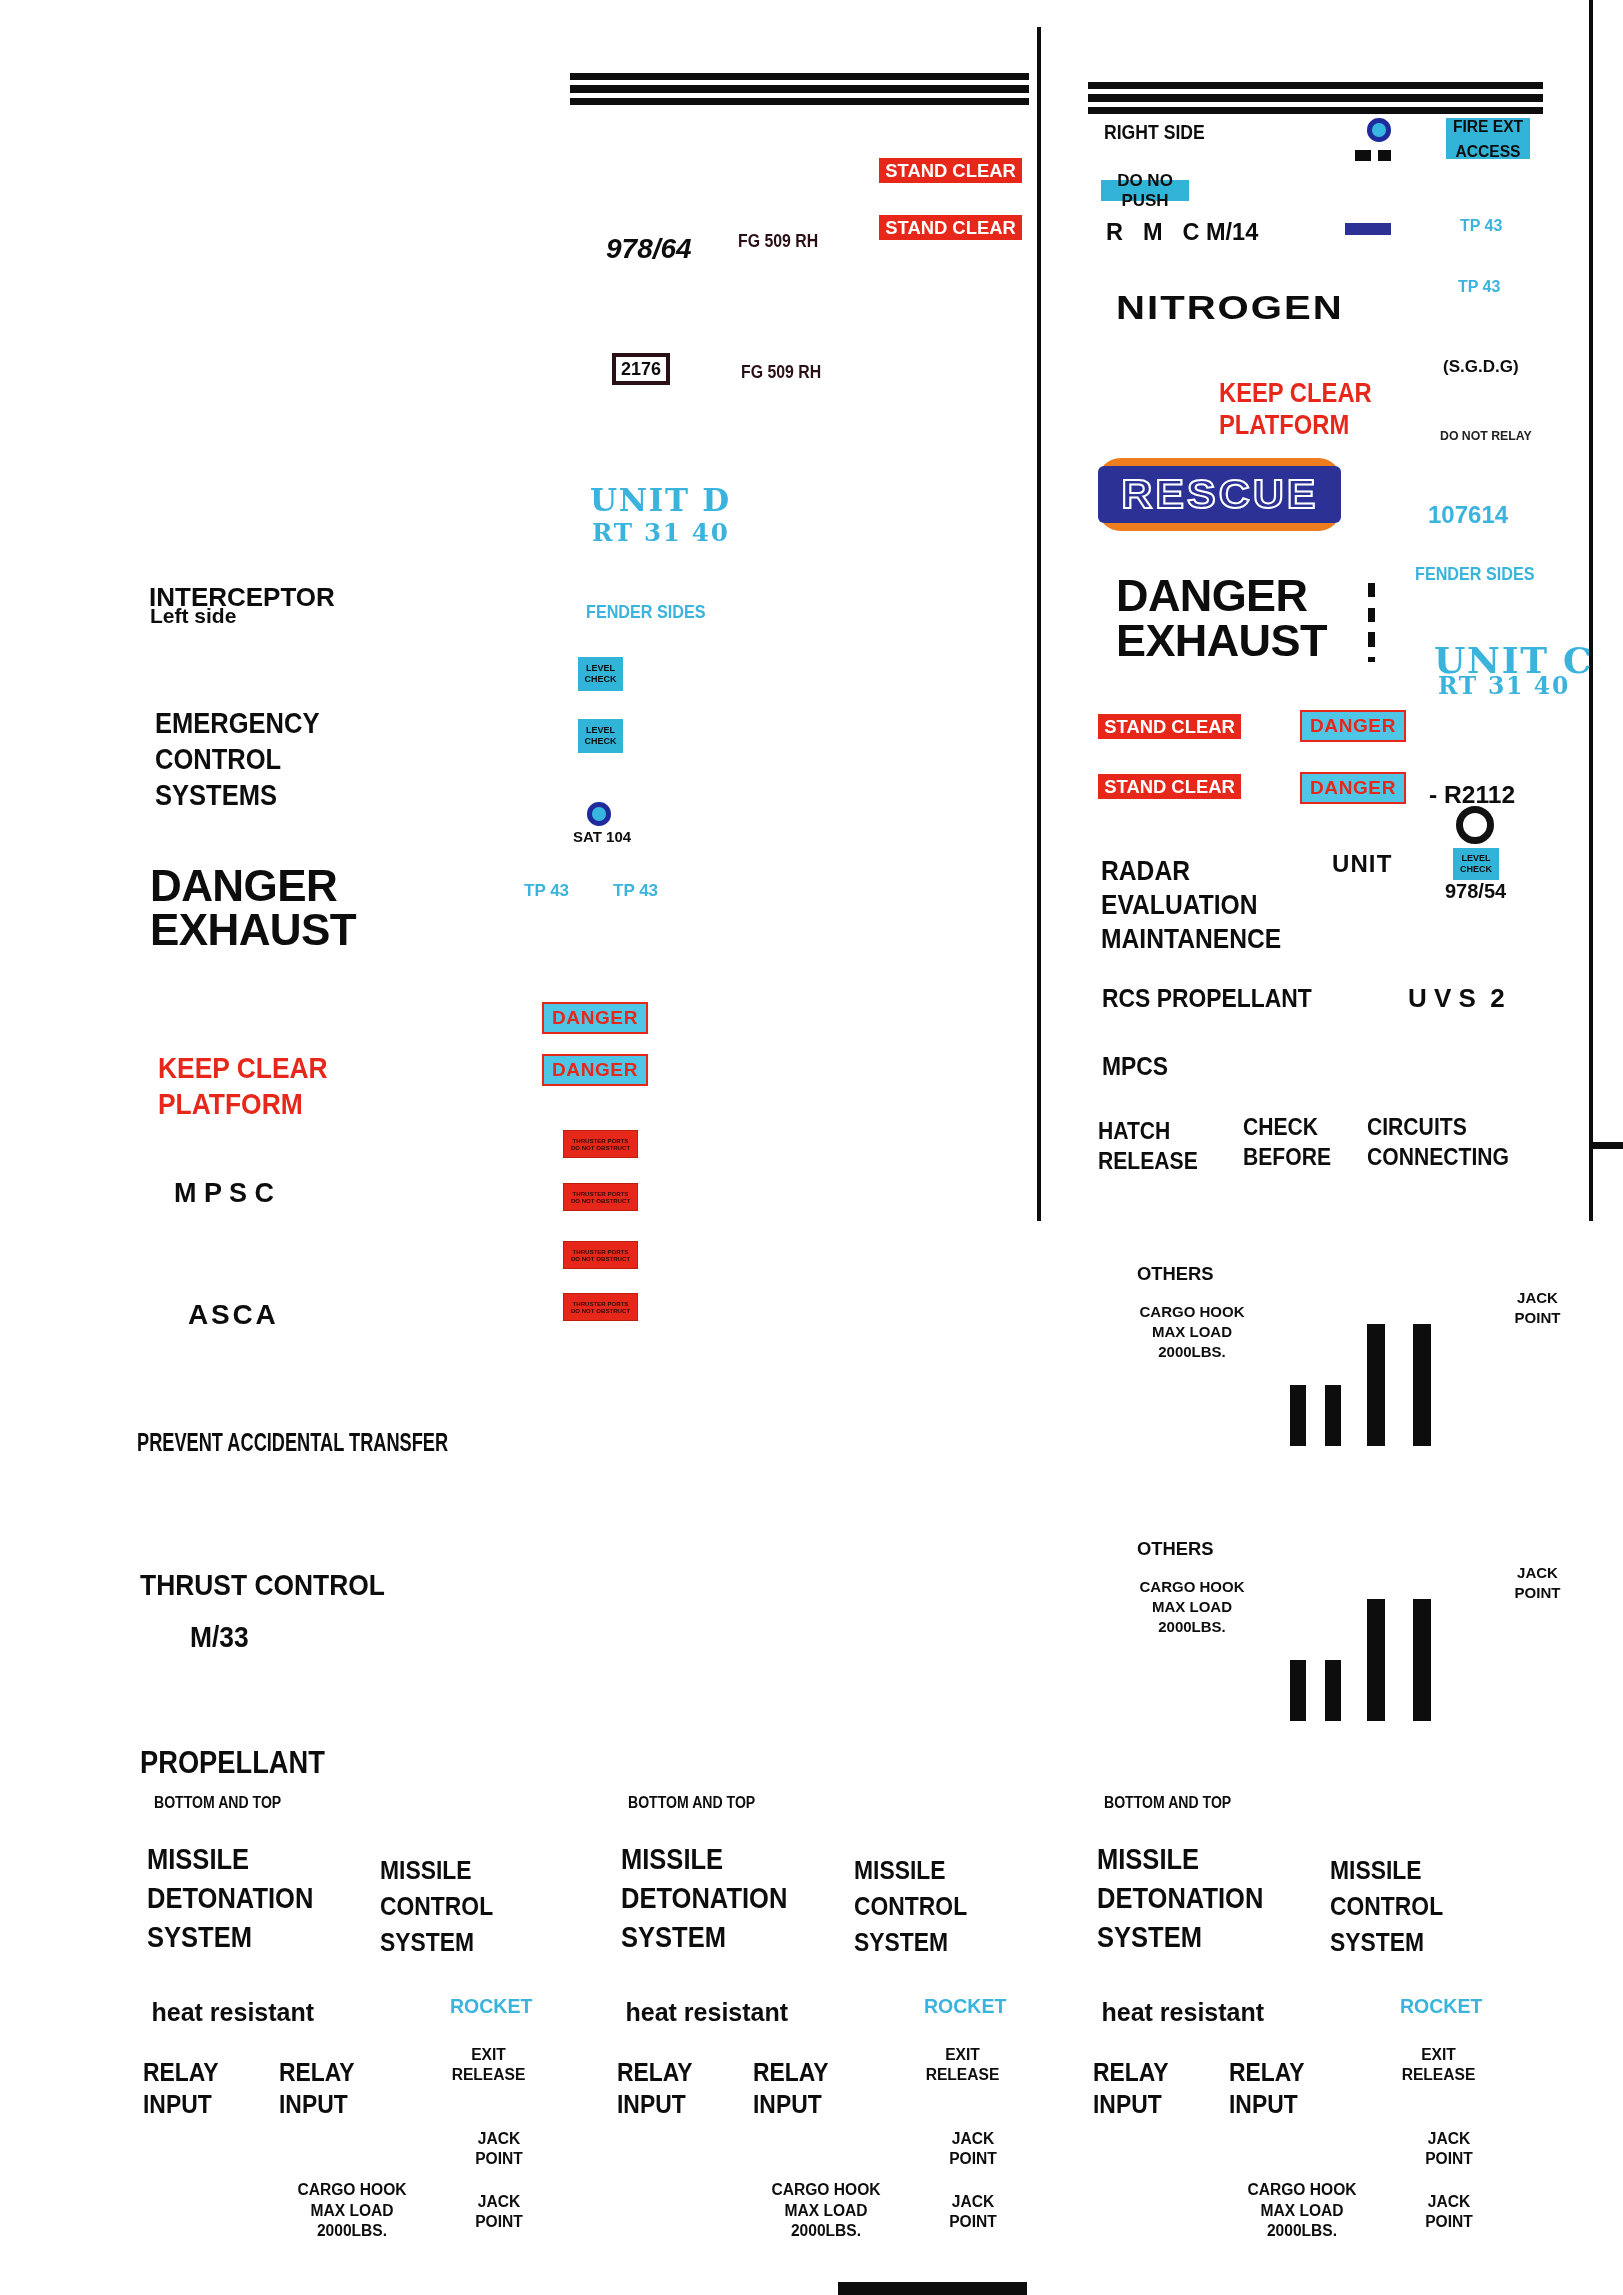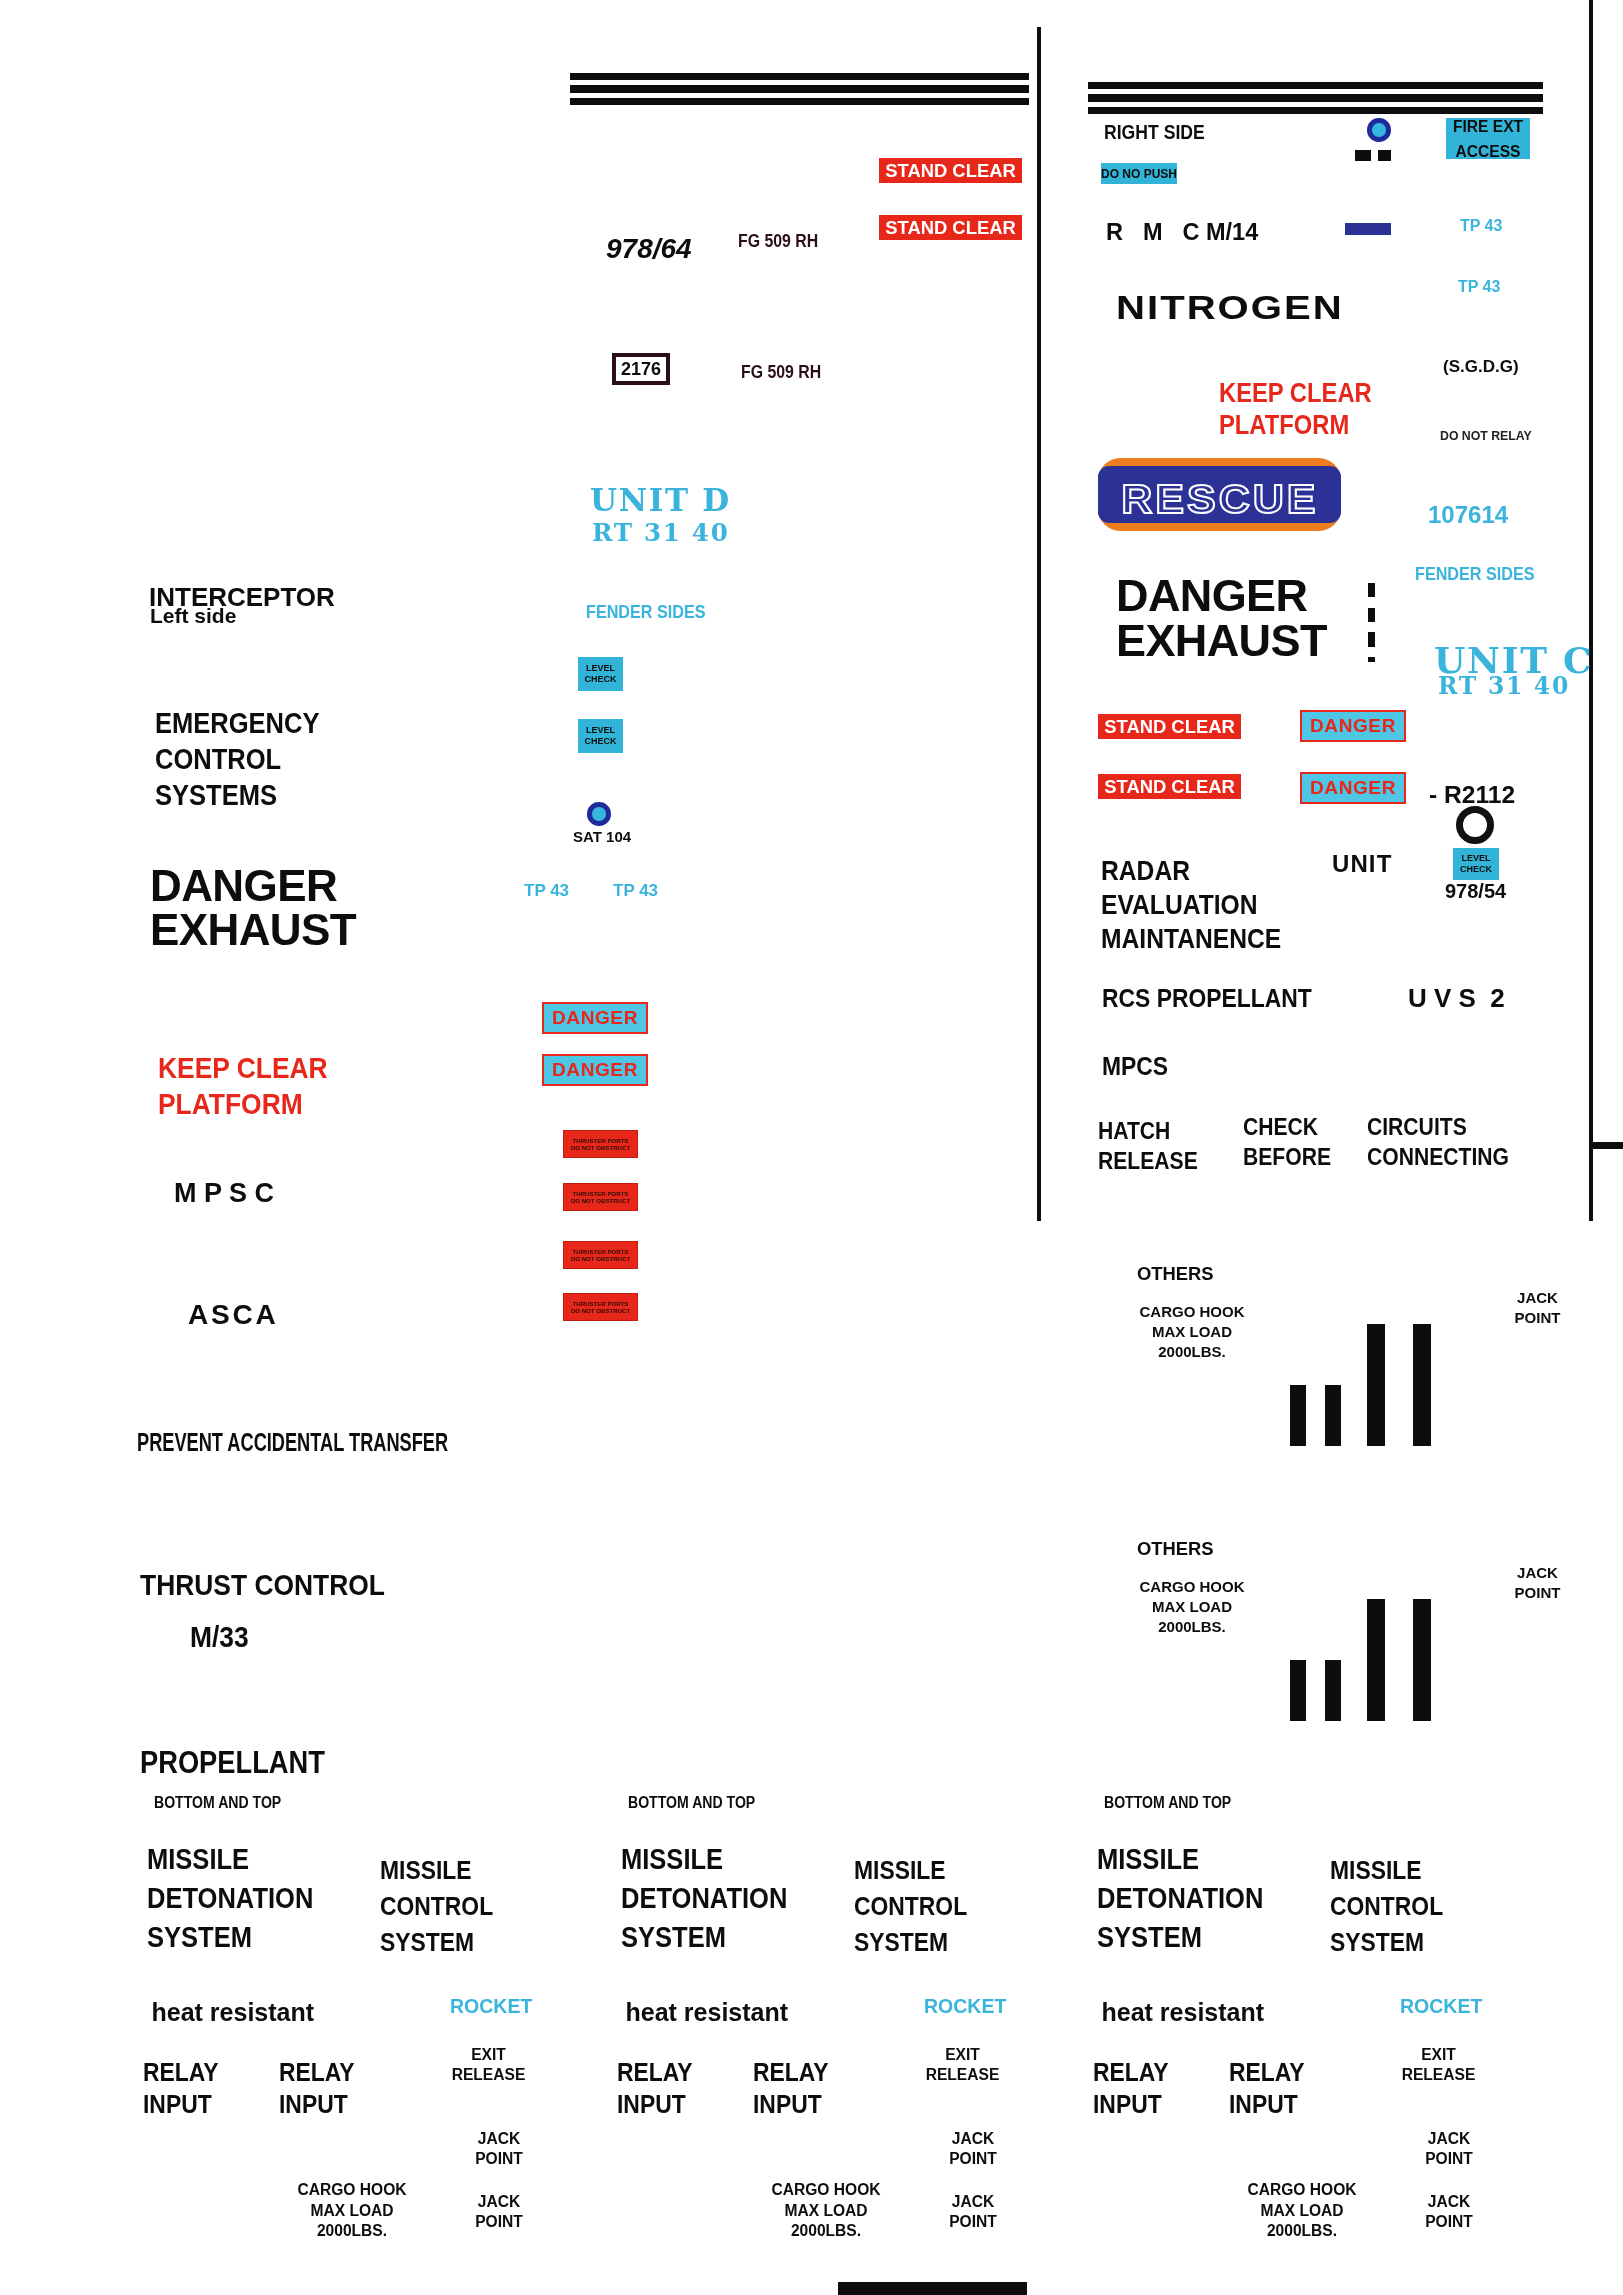--- a/index.html
+++ b/index.html
@@ -26,22 +26,22 @@
              font-weight:800;display:flex;align-items:center;justify-content:center;letter-spacing:0.6px}
   .thrusterbox{position:absolute;background:var(--red);border:1.7px solid #bf1e0e;color:#2d0c06;font-weight:bold;
                display:flex;align-items:center;justify-content:center;text-align:center;white-space:pre-line;line-height:7.3px}
   .ring{position:absolute;border-radius:50%}
   .stencil{font-family:"DejaVu Serif",serif;font-weight:bold;letter-spacing:1.7px}
   .dash{position:absolute;width:6.7px;background:repeating-linear-gradient(to bottom,#0d0d0d 0 14.5px,transparent 14.5px 24.6px)}
   .plate{position:absolute;background:var(--maroon)}
   .plate-inner{position:absolute;left:3.9px;top:3.9px;right:3.9px;bottom:3.9px;background:#fff;
                display:flex;align-items:center;justify-content:center;font-weight:bold;color:#0d0d0d}
   .rescue-outer{position:absolute;background:var(--orange);border-radius:22.3px}
-  .rescue-inner{position:absolute;left:0;right:0;top:7.8px;bottom:7.8px;background:var(--navy);border-radius:11px;
-                display:flex;align-items:flex-end;justify-content:center}
+  .rescue-inner{position:absolute;left:0;right:0;top:7.8px;bottom:7.8px;background:var(--navy);border-radius:6px;
+                display:flex;align-items:center;justify-content:center}
   .rescue-text{font-weight:bold;font-size:41px;letter-spacing:2.8px;color:transparent;
                -webkit-text-stroke:2px #fff;transform:scaleX(1.05)}
   .cargo-group,.bottom-group{position:absolute}
 </style>
 </head>
 <body>
 
 <div id="canvas">
 
   <div class="vline" style="left:1037px;top:27px;width:3.9px;height:1194px"></div>
@@ -122,21 +122,21 @@
     <div class="stripe" style="top:24.6px"></div>
   </div>
 
   <div class="t cond" style="left:1104px;top:121px;font-size:20px">RIGHT SIDE</div>
   <div class="ring" style="left:1367px;top:118px;width:23.5px;height:23.5px;border:5.6px solid #1f2a9b;background:#35b7e0;box-sizing:border-box"></div>
   <div class="sq" style="left:1355px;top:150px;width:15.6px;height:10.6px"></div>
   <div class="sq" style="left:1378px;top:150px;width:13.4px;height:10.6px"></div>
   <div class="cyanbox" style="left:1446px;top:118px;width:84px;height:41px;font-size:15.6px;line-height:25px">FIRE EXT
 ACCESS</div>
 
-  <div class="cyanbox" style="left:1101px;top:163px;width:76px;height:21px;font-size:12px">DO NO PUSH</div>
+  <div class="cyanbox" style="left:1101px;top:180px;width:88px;height:21px;font-size:17px">DO NO PUSH</div>
 
   <div class="t pre" style="left:1106px;top:219px;font-size:23.5px;letter-spacing:6.7px">R M C</div>
   <div class="t" style="left:1206px;top:219px;font-size:23.5px">M/14</div>
   <div class="sq" style="left:1345px;top:223px;width:46px;height:11.7px;background:var(--navy)"></div>
   <div class="t cyan" style="left:1460px;top:217px;font-size:16px">TP 43</div>
   <div class="t cyan" style="left:1458px;top:278px;font-size:16px">TP 43</div>
 
   <div class="t wide" style="left:1116px;top:288px;font-size:34px;letter-spacing:1.7px">NITROGEN</div>
   <div class="t" style="left:1443px;top:357px;font-size:17px;font-weight:600">(S.G.D.G)</div>
 

